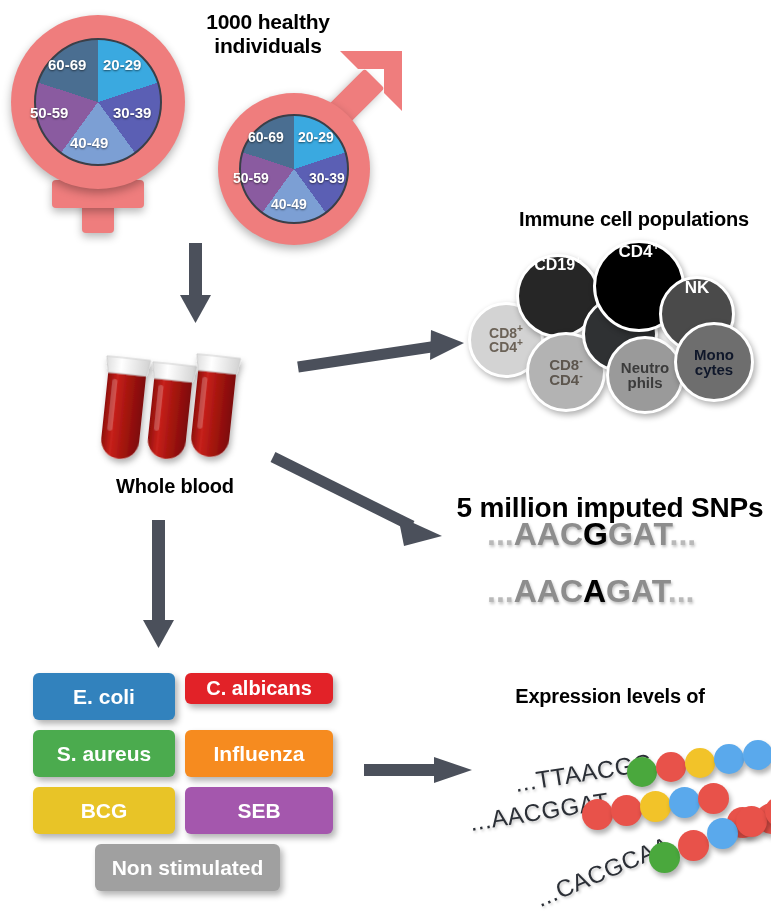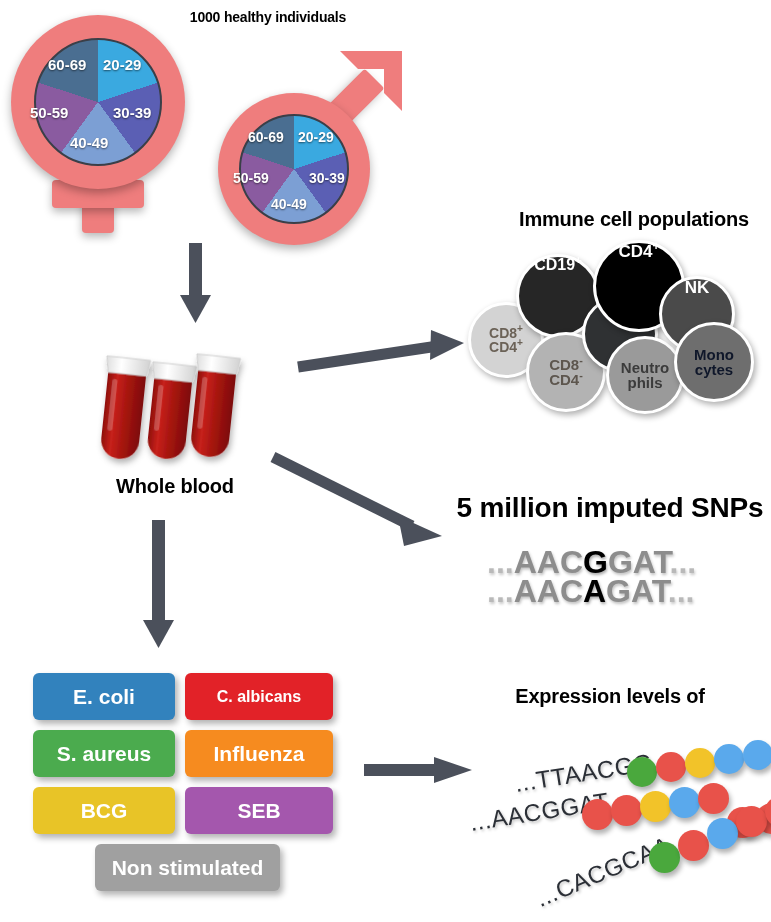--- a/index.html
+++ b/index.html
@@ -86,21 +86,21 @@
          #7c9fd4 144deg 216deg,
          #8a5ba0 216deg 288deg,
          #4a6e91 288deg 360deg);"></div>
   <span class="slice-label" style="left:95px;top:44px;font-size:15px;">20-29</span>
   <span class="slice-label" style="left:105px;top:92px;font-size:15px;">30-39</span>
   <span class="slice-label" style="left:62px;top:122px;font-size:15px;">40-49</span>
   <span class="slice-label" style="left:22px;top:92px;font-size:15px;">50-59</span>
   <span class="slice-label" style="left:40px;top:44px;font-size:15px;">60-69</span>
 </div>
 
-<div class="hdg abs" style="left:178px;top:10px;width:180px;font-size:14px;">
+<div class="hdg abs" style="left:178px;top:10px;width:180px;font-size:21px;">
   <div>1000 healthy individuals</div>
 </div>
 
 <div class="abs" style="left:210px;top:55px;width:200px;height:195px;">
 
   <div class="sym-bar" style="left:118px;top:10px;width:28px;height:92px;border-radius:3px;
               transform:rotate(45deg);transform-origin:50% 50%;box-shadow:0 4px 9px rgba(0,0,0,.25);"></div>
 
   <svg class="abs" width="80" height="80" style="left:118px;top:-8px;">
     <polygon points="12,4 74,4 74,64 56,46 56,22 30,22" fill="#ef7d7d"></polygon>
@@ -220,40 +220,40 @@
   </div>
 
   <div class="cell" style="left:214px;top:82px;width:80px;height:80px;background:#6e6e6e;color:#0f172a;font-size:15px;flex-direction:column;">
     <span>Mono</span>
     <span>cytes</span>
   </div>
 </div>
 
 <div class="hdg abs" style="left:450px;top:492px;width:320px;font-size:28px;">5 million imputed SNPs</div>
 
-<div class="snp-row" style="left:487px;top:544px;font-size:32px;">
+<div class="snp-row" style="left:487px;top:516px;font-size:32px;">
   <span class="dim">...</span><span class="mid">AAC</span><span class="hot">G</span><span class="mid">GAT</span><span class="dim">...</span>
 </div>
 
 <div class="snp-row" style="left:487px;top:573px;font-size:32px;">
   <span class="dim">...</span><span class="mid">AAC</span><span class="hot">A</span><span class="mid">GAT</span><span class="dim">...</span>
 </div>
 
 <div class="abs arrow" style="left:138px;top:520px;">
   <svg width="42" height="130">
     <rect x="14" y="0" width="13" height="102" fill="#4b505b"></rect>
     <polygon points="5,100 36,100 20.5,128" fill="#4b505b"></polygon>
   </svg>
 </div>
 
 <div class="abs" style="left:33px;top:673px;width:302px;height:220px;">
   <div class="stim" style="left:0px;top:0px;width:142px;height:47px;background:#3282bd;font-size:21px;">
     <span>E. coli</span>
   </div>
-  <div class="stim" style="left:152px;top:0px;width:148px;height:47px;background:#e22228;font-size:16px;">
+  <div class="stim" style="left:152px;top:0px;width:148px;height:31px;background:#e22228;font-size:20px;">
     <span>C. albicans</span>
   </div>
   <div class="stim" style="left:0px;top:57px;width:142px;height:47px;background:#4bab4e;font-size:21px;">
     <span>S. aureus</span>
   </div>
   <div class="stim" style="left:152px;top:57px;width:148px;height:47px;background:#f68b1f;font-size:21px;">
     <span>Influenza</span>
   </div>
   <div class="stim" style="left:0px;top:114px;width:142px;height:47px;background:#e8c427;font-size:21px;">
     <span>BCG</span>

